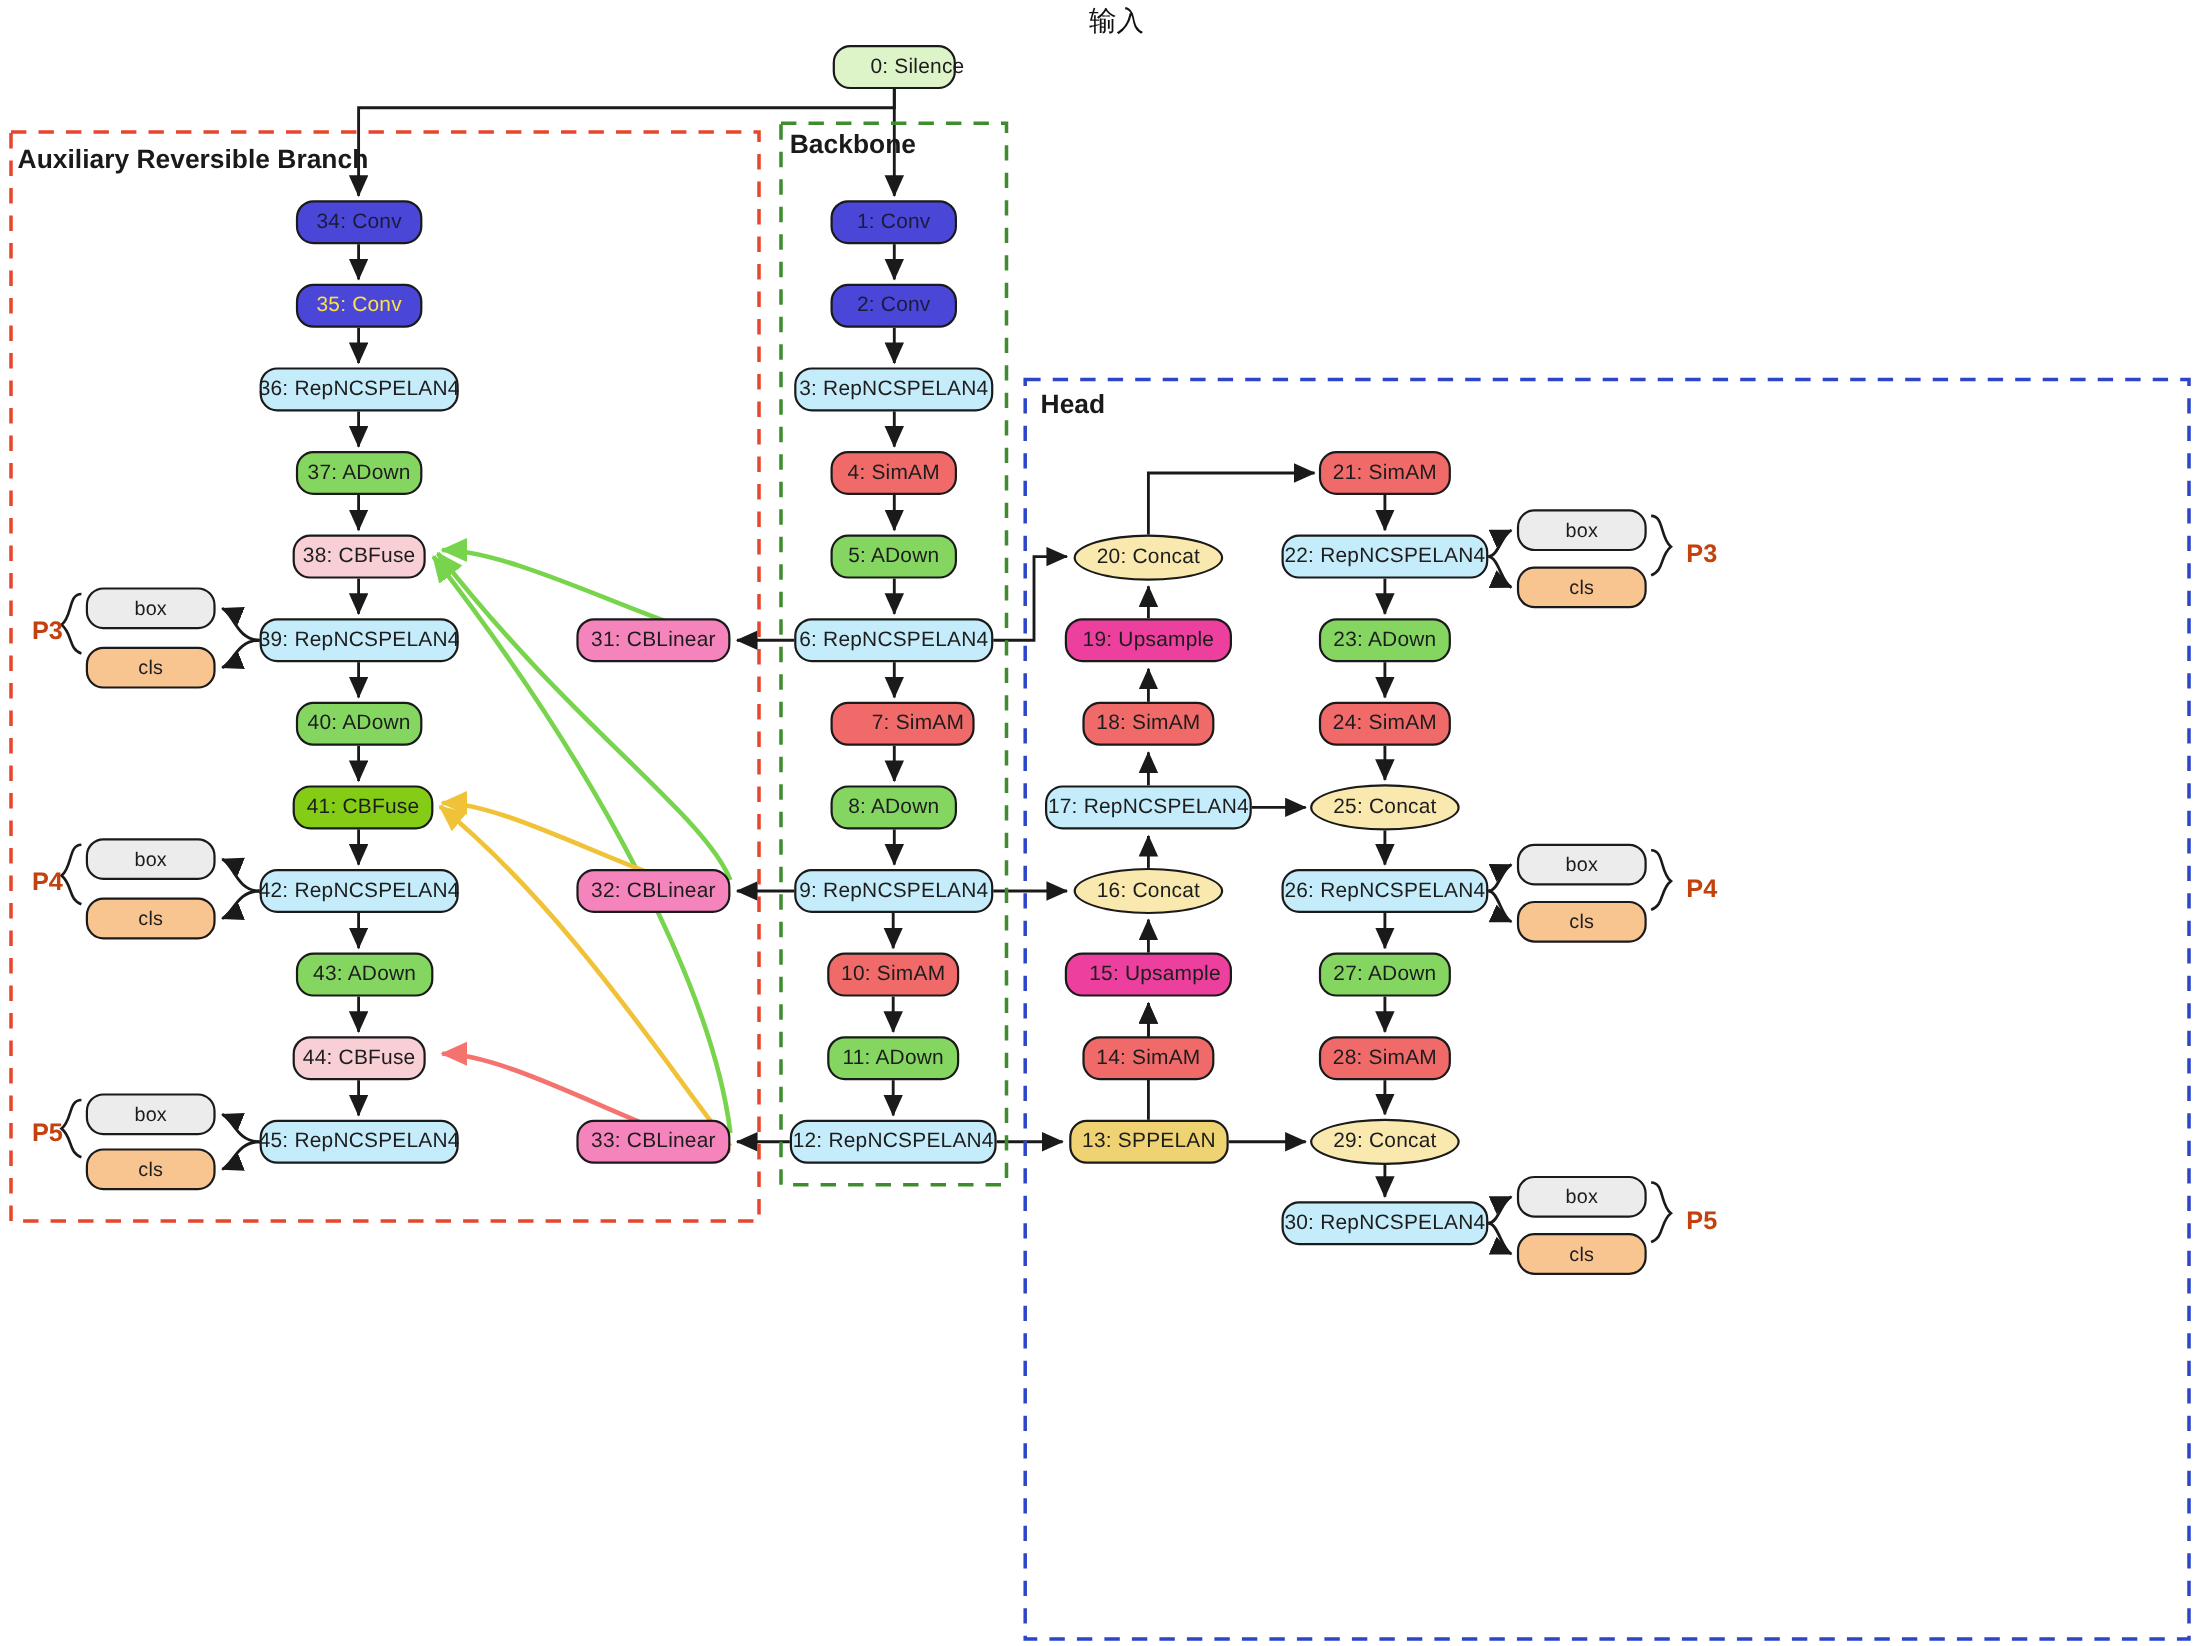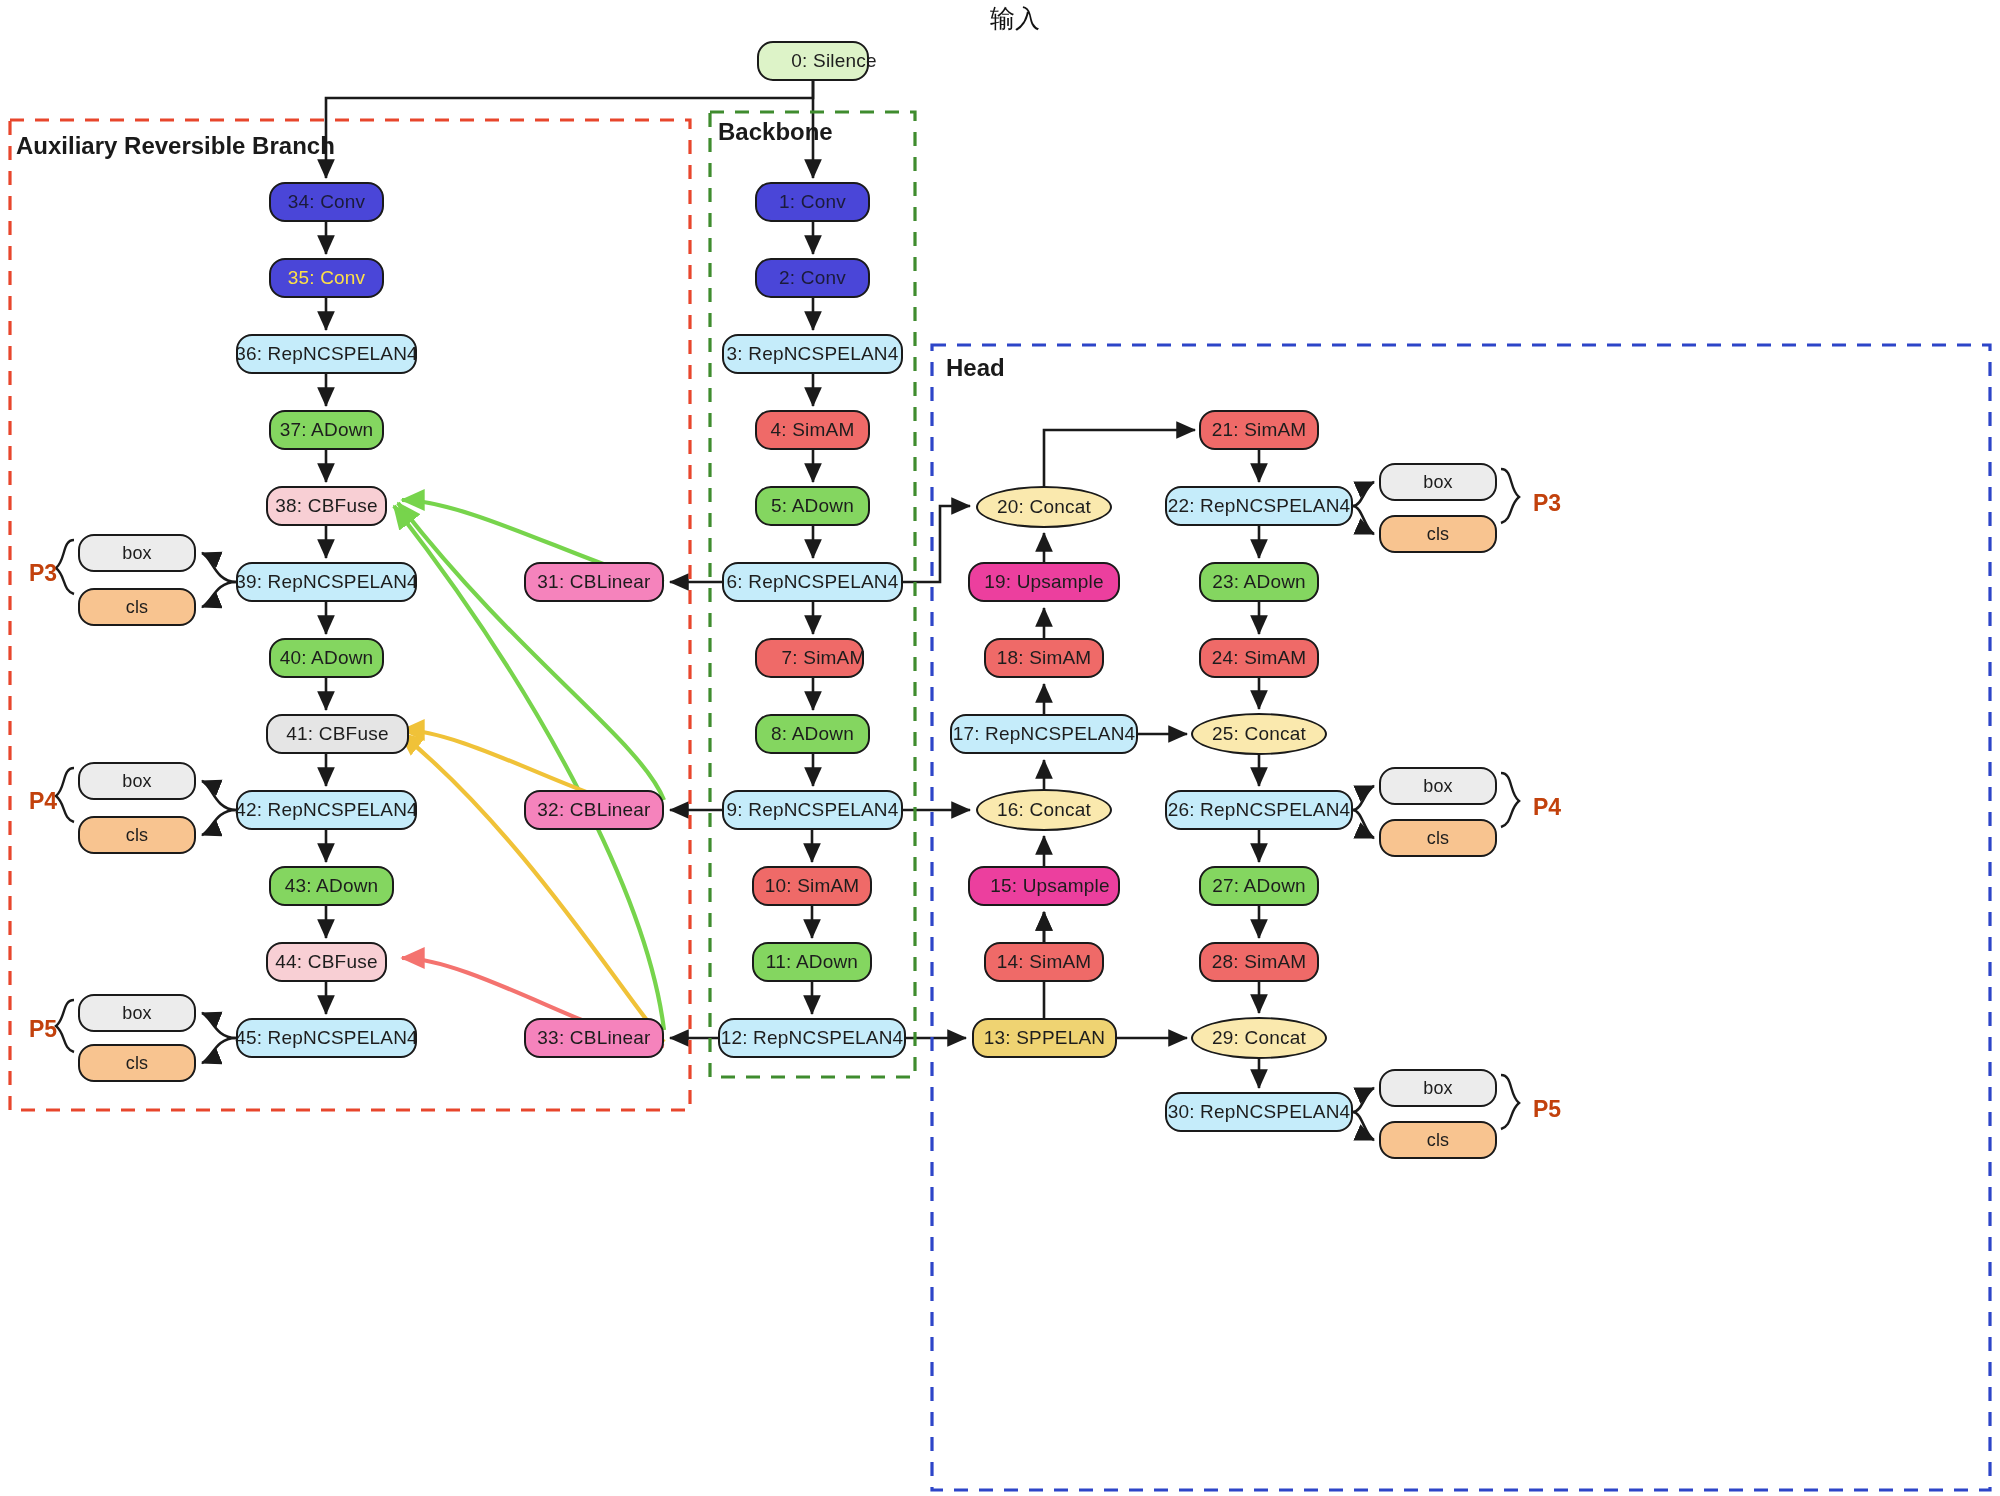--- a/index.html
+++ b/index.html
@@ -142,21 +142,21 @@
   <div class="grouplabel" style="left:946px;top:354px;">Head</div>
 
   <div id="nodelayer">
       <div class="node" style="left: 757px; top: 41px; width: 112px; height: 40px; background: rgb(221, 243, 200); padding-left: 42px;">0: Silence</div>
       <div class="node" style="left: 755px; top: 182px; width: 115px; height: 40px; background: rgb(74, 70, 216); color: rgb(27, 27, 58);">1: Conv</div>
       <div class="node" style="left: 755px; top: 258px; width: 115px; height: 40px; background: rgb(74, 70, 216); color: rgb(27, 27, 58);">2: Conv</div>
       <div class="node" style="left: 722px; top: 334px; width: 181px; height: 40px; background: rgb(197, 236, 250);">3: RepNCSPELAN4</div>
       <div class="node" style="left: 755px; top: 410px; width: 115px; height: 40px; background: rgb(239, 106, 104);">4: SimAM</div>
       <div class="node" style="left: 755px; top: 486px; width: 115px; height: 40px; background: rgb(132, 214, 96);">5: ADown</div>
       <div class="node" style="left: 722px; top: 562px; width: 181px; height: 40px; background: rgb(197, 236, 250);">6: RepNCSPELAN4</div>
-      <div class="node" style="left: 755px; top: 638px; width: 109px; height: 40px; background: rgb(239, 106, 104); padding-left: 28px;">7: SimAM</div>
+      <div class="node" style="left: 755px; top: 638px; width: 131px; height: 40px; background: rgb(239, 106, 104); padding-left: 28px;">7: SimAM</div>
       <div class="node" style="left: 755px; top: 714px; width: 115px; height: 40px; background: rgb(132, 214, 96);">8: ADown</div>
       <div class="node" style="left: 722px; top: 790px; width: 181px; height: 40px; background: rgb(197, 236, 250);">9: RepNCSPELAN4</div>
       <div class="node" style="left: 752px; top: 866px; width: 120px; height: 40px; background: rgb(239, 106, 104);">10: SimAM</div>
       <div class="node" style="left: 752px; top: 942px; width: 120px; height: 40px; background: rgb(132, 214, 96);">11: ADown</div>
       <div class="node" style="left: 718px; top: 1018px; width: 188px; height: 40px; background: rgb(197, 236, 250);">12: RepNCSPELAN4</div>
       <div class="node" style="left: 972px; top: 1018px; width: 145px; height: 40px; background: rgb(239, 211, 114);">13: SPPELAN</div>
       <div class="node" style="left: 984px; top: 942px; width: 120px; height: 40px; background: rgb(239, 106, 104);">14: SimAM</div>
       <div class="node" style="left: 968px; top: 866px; width: 152px; height: 40px; background: rgb(236, 63, 158); padding-left: 12px;">15: Upsample</div>
       <div class="node ell" style="left: 976px; top: 789px; width: 136px; height: 42px; background: rgb(250, 233, 174);">16: Concat</div>
       <div class="node" style="left: 950px; top: 714px; width: 188px; height: 40px; background: rgb(197, 236, 250);">17: RepNCSPELAN4</div>
@@ -176,21 +176,21 @@
       <div class="node" style="left: 524px; top: 562px; width: 140px; height: 40px; background: rgb(245, 131, 188);">31: CBLinear</div>
       <div class="node" style="left: 524px; top: 790px; width: 140px; height: 40px; background: rgb(245, 131, 188);">32: CBLinear</div>
       <div class="node" style="left: 524px; top: 1018px; width: 140px; height: 40px; background: rgb(245, 131, 188);">33: CBLinear</div>
       <div class="node" style="left: 269px; top: 182px; width: 115px; height: 40px; background: rgb(74, 70, 216); color: rgb(27, 27, 58);">34: Conv</div>
       <div class="node" style="left: 269px; top: 258px; width: 115px; height: 40px; background: rgb(74, 70, 216); color: #fde047;">35: Conv</div>
       <div class="node" style="left: 236px; top: 334px; width: 181px; height: 40px; background: rgb(197, 236, 250);">36: RepNCSPELAN4</div>
       <div class="node" style="left: 269px; top: 410px; width: 115px; height: 40px; background: rgb(132, 214, 96);">37: ADown</div>
       <div class="node" style="left: 266px; top: 486px; width: 121px; height: 40px; background: rgb(248, 207, 212);">38: CBFuse</div>
       <div class="node" style="left: 236px; top: 562px; width: 181px; height: 40px; background: rgb(197, 236, 250);">39: RepNCSPELAN4</div>
       <div class="node" style="left: 269px; top: 638px; width: 115px; height: 40px; background: rgb(132, 214, 96);">40: ADown</div>
-      <div class="node" style="left: 266px; top: 714px; width: 143px; height: 40px; background: #e5e5e5;">41: CBFuse</div>
+      <div class="node" style="left: 266px; top: 714px; width: 128px; height: 40px; background: #84cc16;">41: CBFuse</div>
       <div class="node" style="left: 236px; top: 790px; width: 181px; height: 40px; background: rgb(197, 236, 250);">42: RepNCSPELAN4</div>
       <div class="node" style="left: 269px; top: 866px; width: 125px; height: 40px; background: rgb(132, 214, 96);">43: ADown</div>
       <div class="node" style="left: 266px; top: 942px; width: 121px; height: 40px; background: rgb(248, 207, 212);">44: CBFuse</div>
       <div class="node" style="left: 236px; top: 1018px; width: 181px; height: 40px; background: rgb(197, 236, 250);">45: RepNCSPELAN4</div>
       <div class="node" style="left: 78px; top: 534px; width: 118px; height: 38px; background: rgb(236, 236, 236); font-size: 18px;">box</div>
       <div class="node" style="left: 78px; top: 588px; width: 118px; height: 38px; background: rgb(248, 196, 144); font-size: 18px;">cls</div>
       <div class="node" style="left: 78px; top: 762px; width: 118px; height: 38px; background: rgb(236, 236, 236); font-size: 18px;">box</div>
       <div class="node" style="left: 78px; top: 816px; width: 118px; height: 38px; background: rgb(248, 196, 144); font-size: 18px;">cls</div>
       <div class="node" style="left: 78px; top: 994px; width: 118px; height: 38px; background: rgb(236, 236, 236); font-size: 18px;">box</div>
       <div class="node" style="left: 78px; top: 1044px; width: 118px; height: 38px; background: rgb(248, 196, 144); font-size: 18px;">cls</div>

